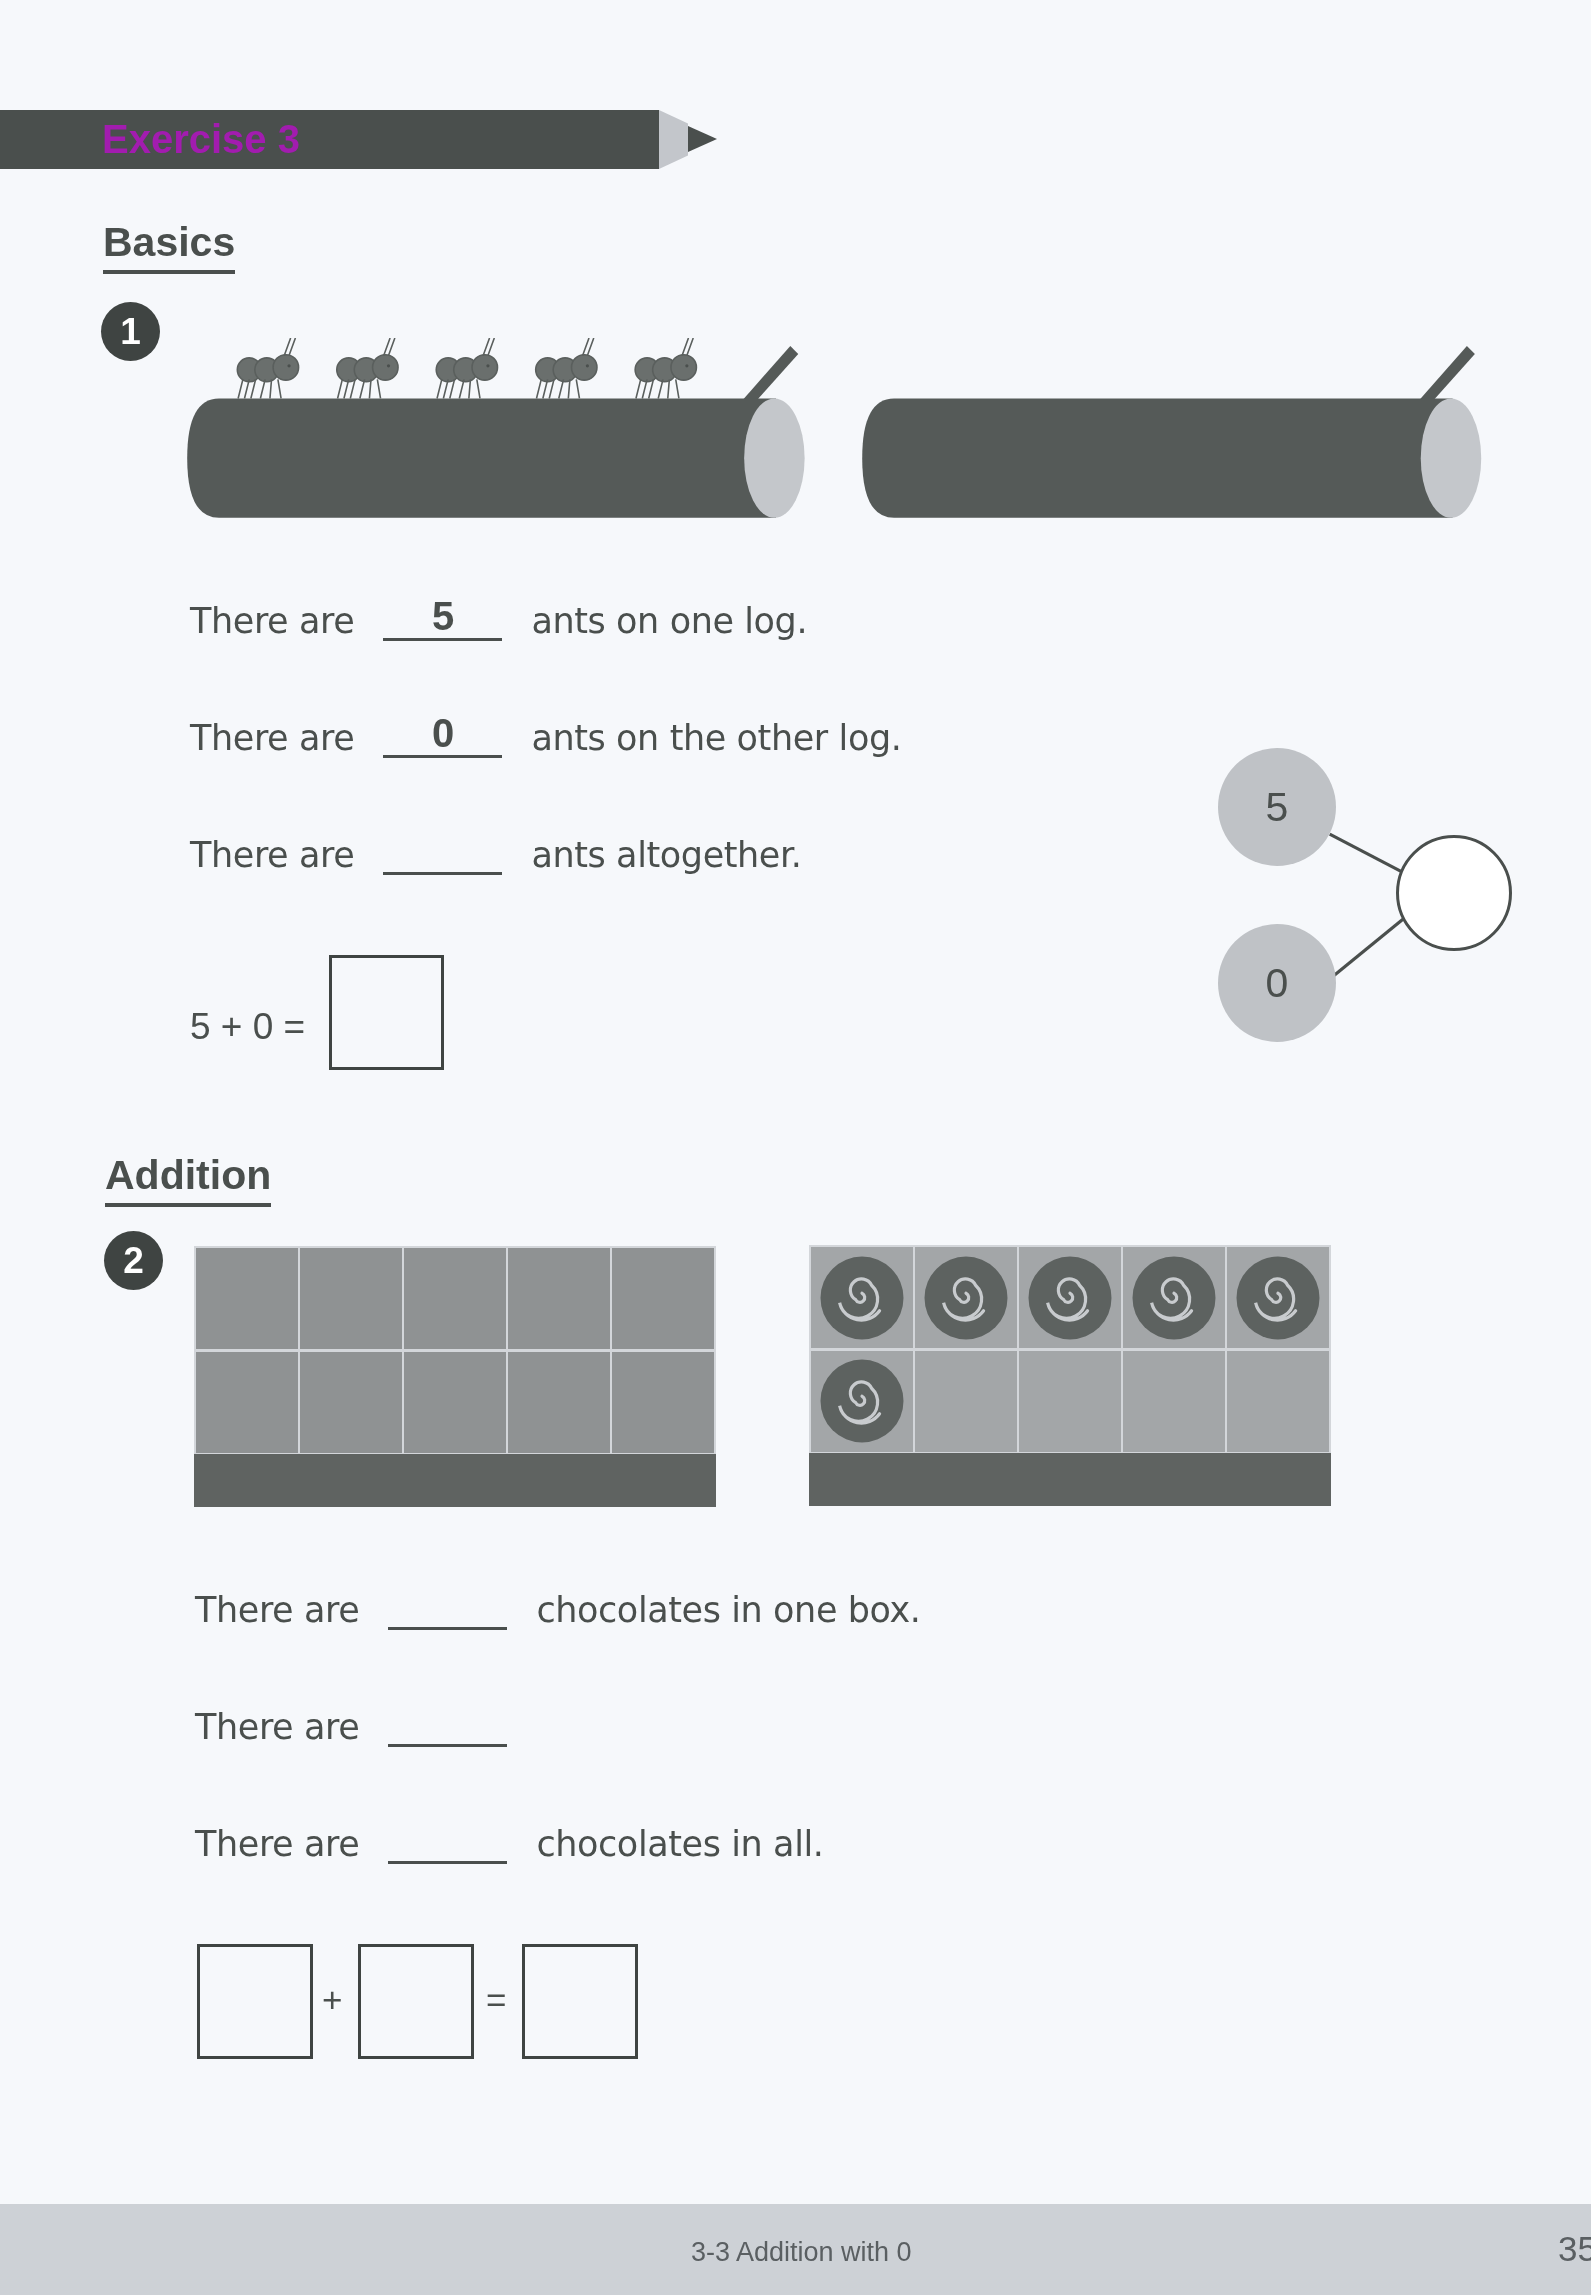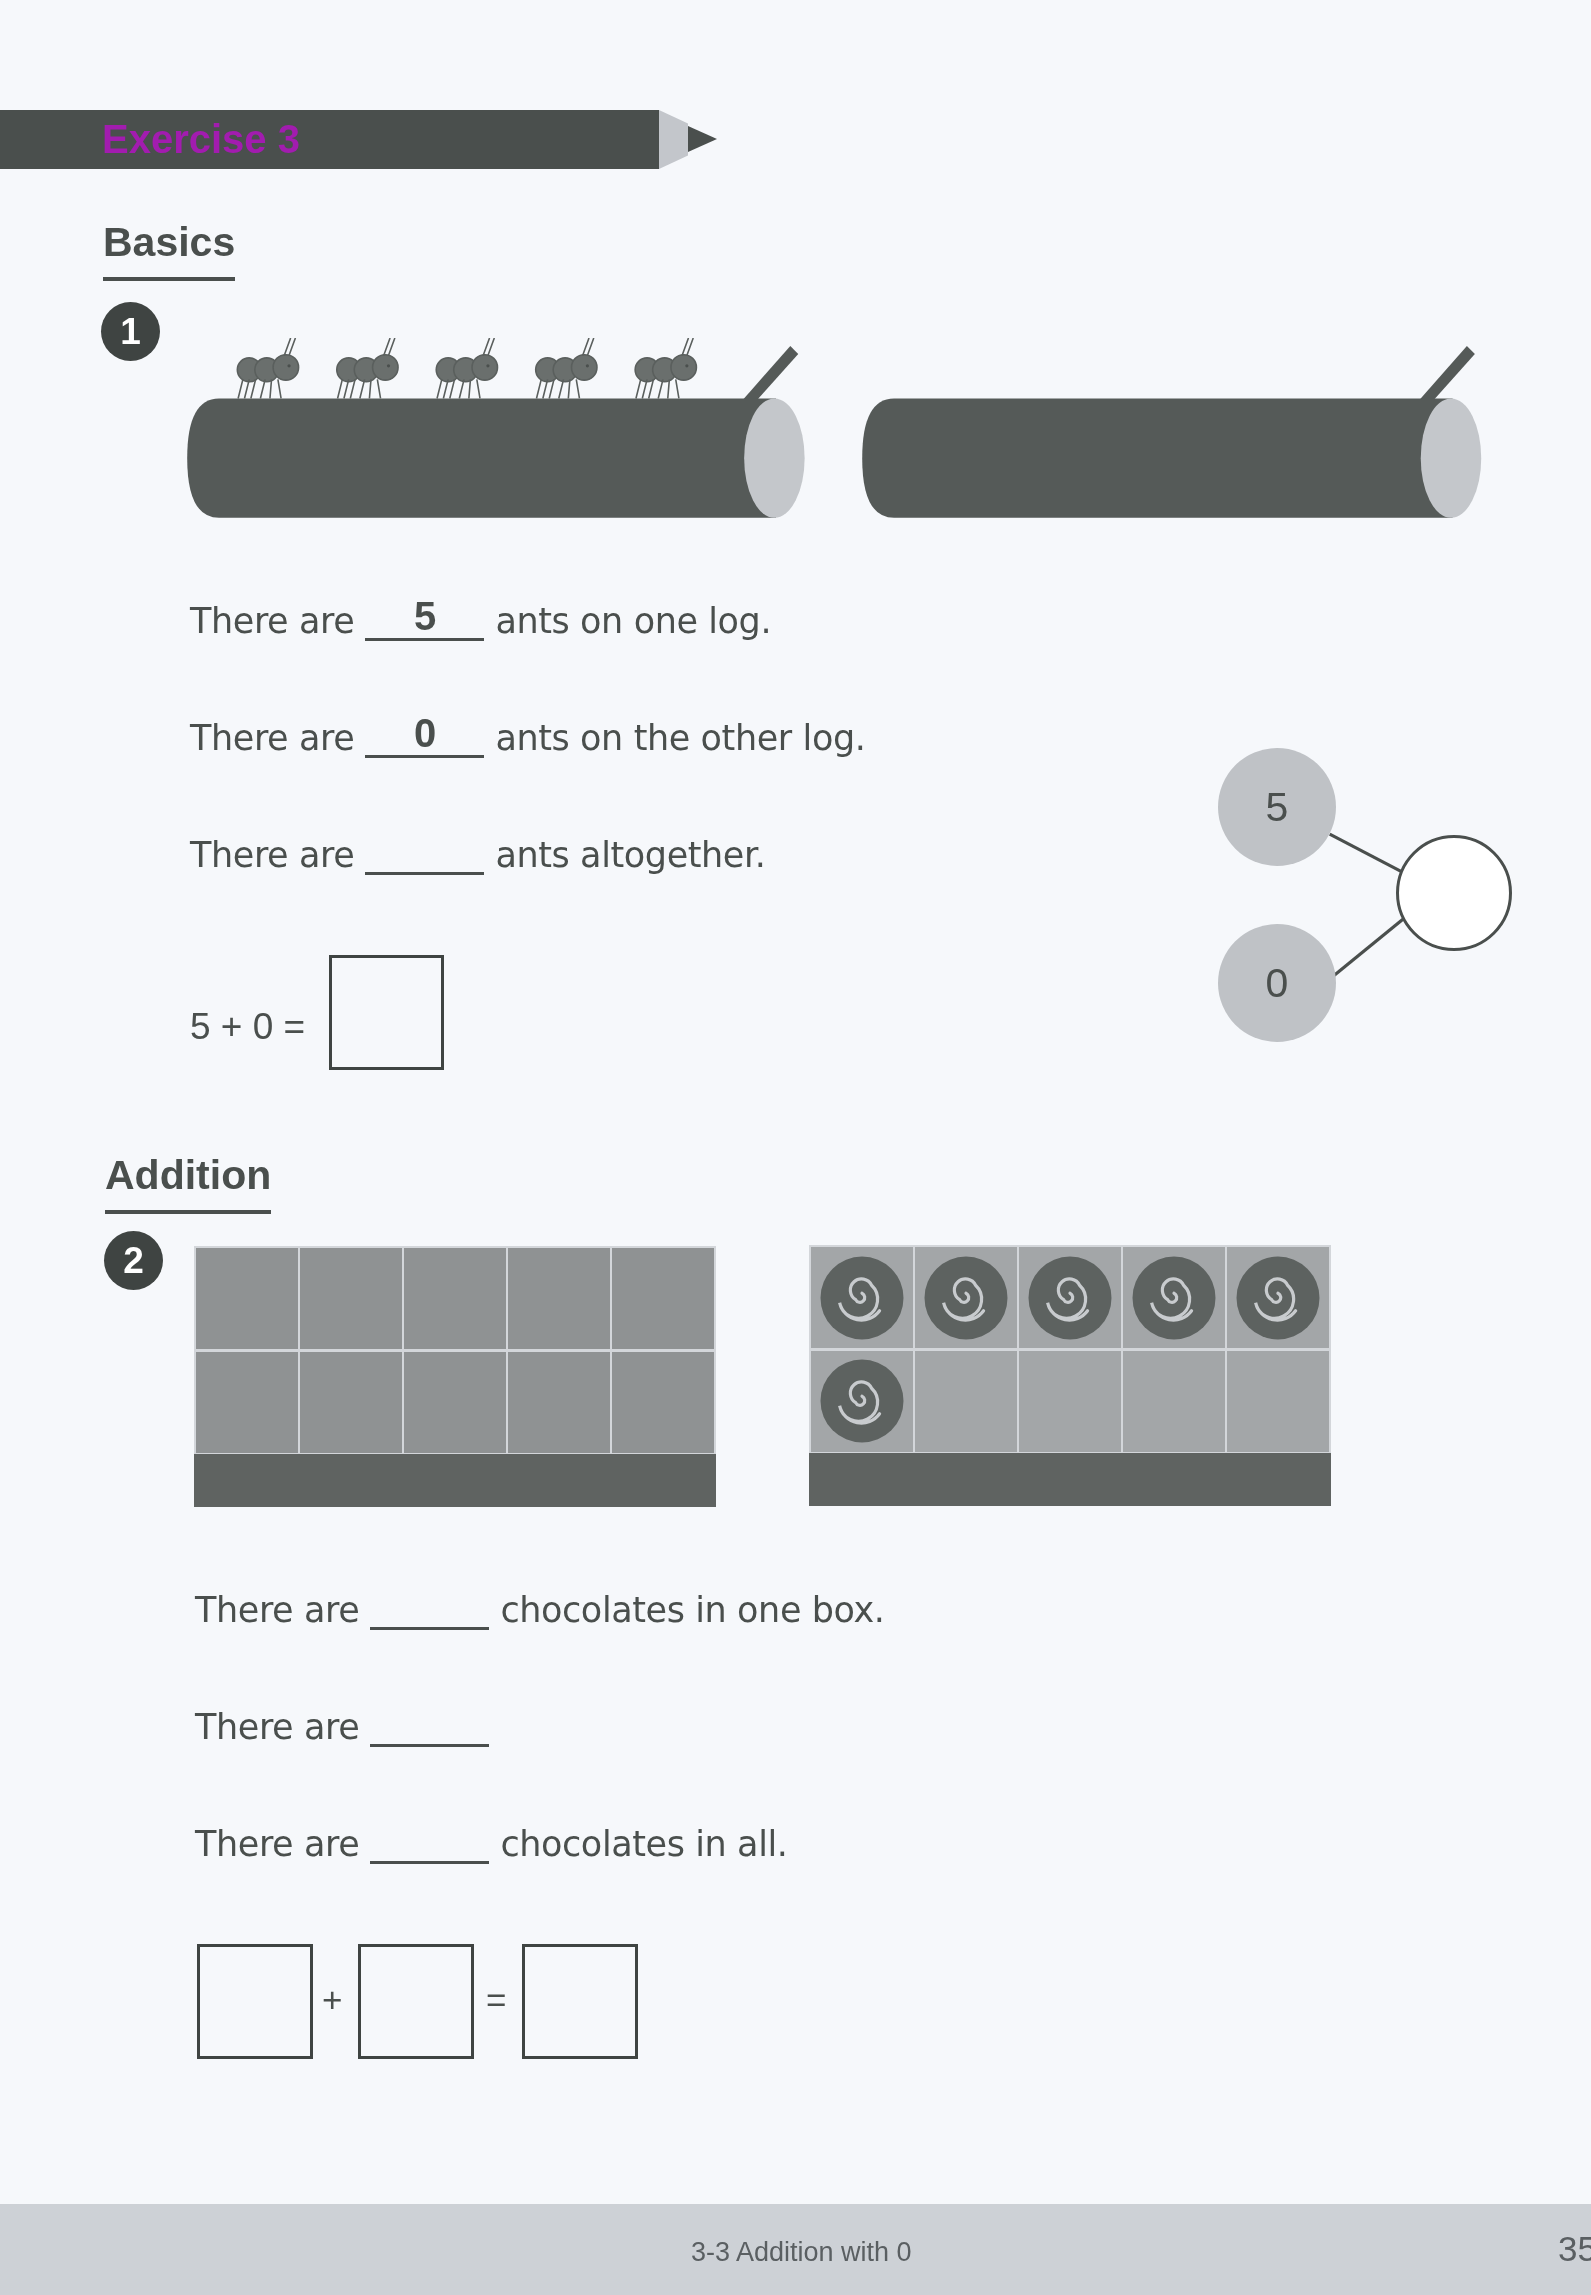--- a/index.html
+++ b/index.html
@@ -28,32 +28,32 @@
     border-left: 29px solid #4a4f4d;
   }
   .ex-title {
     position: absolute; left: 102px; top: 115px;
     font-family: "Liberation Sans", sans-serif; font-weight: bold;
     font-size: 40px; color: #a21caf; line-height: 48px;
   }
   .section-title {
     position: absolute; font-family: "Liberation Sans", sans-serif;
     font-weight: bold; font-size: 41px; color: #4a4f4d;
-    border-bottom: 4px solid #4a4f4d; padding-bottom: 12px; line-height: 45px;
+    border-bottom: 4px solid #4a4f4d; padding-bottom: 5px; line-height: 45px;
   }
   .badge {
     position: absolute; width: 59px; height: 59px; border-radius: 50%;
     background: #3f4442; color: #fff;
     font-family: "Liberation Sans", sans-serif; font-weight: bold;
     font-size: 37px; text-align: center; line-height: 59px;
   }
   .line-text {
     position: absolute; font-size: 35px; color: #4a4f4d;
     font-family: "DejaVu Sans", sans-serif; white-space: nowrap;
-    display: flex; align-items: flex-end; letter-spacing: -0.4px;
+    display: flex; align-items: flex-end; letter-spacing: -0.4px; gap: 18px;
   }
   .blank {
     display: inline-block; width: 119px; border-bottom: 3.2px solid #4a4f4d;
     text-align: center; margin: 0 11px; font-weight: bold; font-size: 40px;
     line-height: 43px; height: 46px;
     font-family: "Liberation Sans", sans-serif;
   }
   .answer-box {
     position: absolute; border: 3.2px solid #3f4442; background: transparent;
   }

